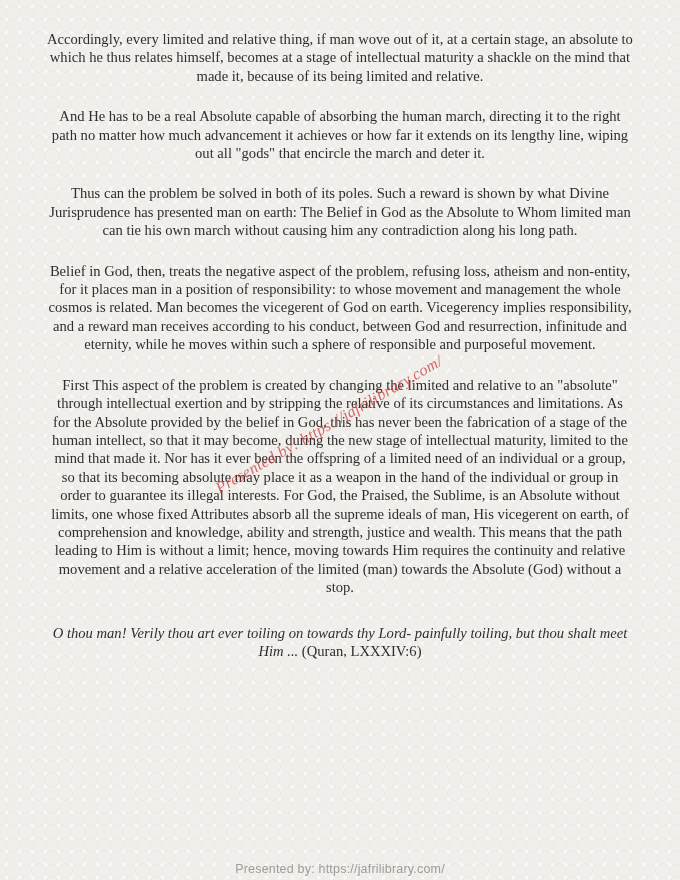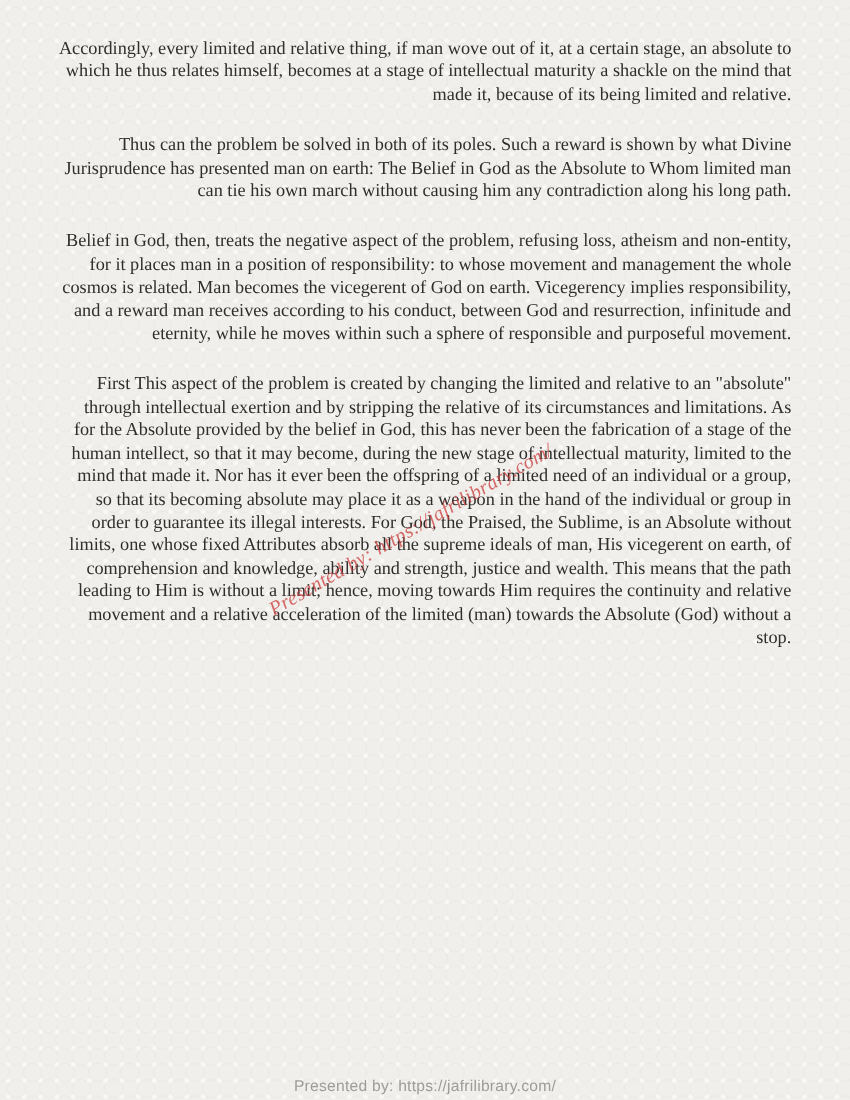--- a/index.html
+++ b/index.html
@@ -19,21 +19,21 @@
       radial-gradient(circle, rgba(186,179,168,0) 6.5px, rgba(186,179,168,0.11) 7px, rgba(186,179,168,0) 8.2px);
     background-size: 13px 13px, 26px 26px, 26px 26px;
     background-position: 0 0, 0 0, 13px 13px;
   }
   .text-block {
     position: absolute;
     left: 47px; top: 30px; width: 586px;
     font-size: 14.6px;
     line-height: 18.4px;
     color: #2f2e2c;
-    text-align: right;
+    text-align: center;
   }
   .text-block p { margin: 0 0 22px 0; }
   .text-block p.quote { margin-top: 27px; }
   .quote em { font-style: italic; }
   .quote .citation { font-style: normal; }
   .watermark {
     position: absolute;
     left: 222px; top: 478px;
     transform-origin: 0 100%;
     transform: rotate(-30deg);
@@ -56,22 +56,24 @@
     color: #9d9c99;
   }
 </style>
 </head>
 <body>
 
 <div class="page">
 
   <div class="text-block">
     <p>Accordingly, every limited and relative thing, if man wove out of it, at a certain stage, an absolute to which he thus relates himself, becomes at a stage of intellectual maturity a shackle on the mind that made it, because of its being limited and relative.</p>
+    <p>And He has to be a real Absolute capable of absorbing the human march, directing it to the right path no matter how much advancement it achieves or how far it extends on its lengthy line, wiping out all "gods" that encircle the march and deter it.</p>
     <p>Thus can the problem be solved in both of its poles. Such a reward is shown by what Divine Jurisprudence has presented man on earth: The Belief in God as the Absolute to Whom limited man can tie his own march without causing him any contradiction along his long path.</p>
     <p>Belief in God, then, treats the negative aspect of the problem, refusing loss, atheism and non-entity, for it places man in a position of responsibility: to whose movement and management the whole cosmos is related. Man becomes the vicegerent of God on earth. Vicegerency implies responsibility, and a reward man receives according to his conduct, between God and resurrection, infinitude and eternity, while he moves within such a sphere of responsible and purposeful movement.</p>
     <p>First This aspect of the problem is created by changing the limited and relative to an "absolute" through intellectual exertion and by stripping the relative of its circumstances and limitations. As for the Absolute provided by the belief in God, this has never been the fabrication of a stage of the human intellect, so that it may become, during the new stage of intellectual maturity, limited to the mind that made it. Nor has it ever been the offspring of a limited need of an individual or a group, so that its becoming absolute may place it as a weapon in the hand of the individual or group in order to guarantee its illegal interests. For God, the Praised, the Sublime, is an Absolute without limits, one whose fixed Attributes absorb all the supreme ideals of man, His vicegerent on earth, of comprehension and knowledge, ability and strength, justice and wealth. This means that the path leading to Him is without a limit; hence, moving towards Him requires the continuity and relative movement and a relative acceleration of the limited (man) towards the Absolute (God) without a stop.</p>
+    <p class="quote"><em>O thou man! Verily thou art ever toiling on towards thy Lord- painfully toiling, but thou shalt meet Him ... </em><span class="citation">(Quran, LXXXIV:6)</span></p>
   </div>
 
   <div class="watermark">Presented by: https://jafrilibrary.com/</div>
 
   <div class="footer">Presented by: https://jafrilibrary.com/</div>
 
 </div>
 
 </body></html>

